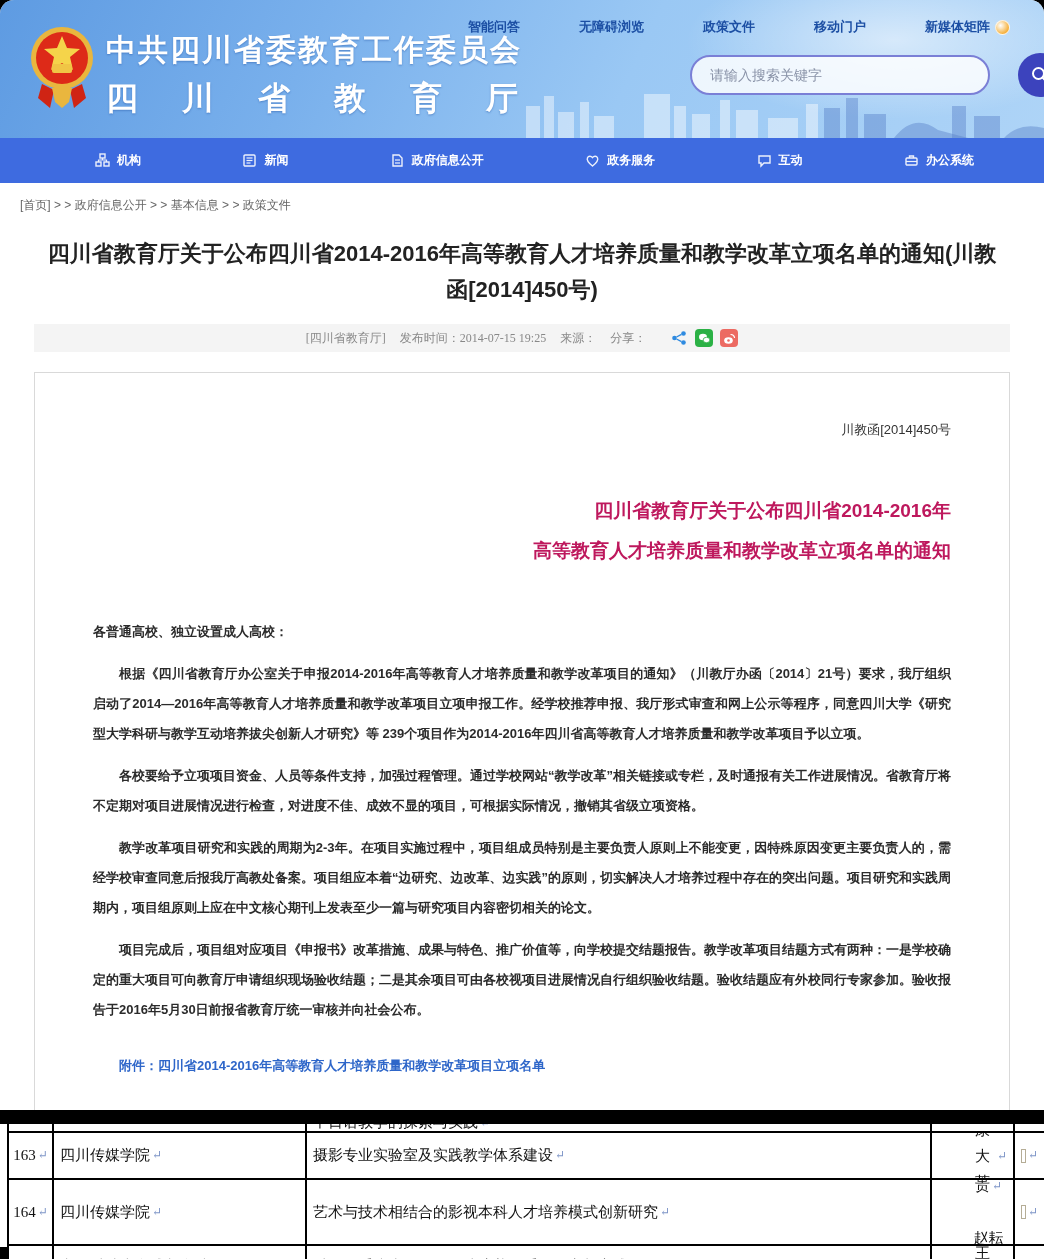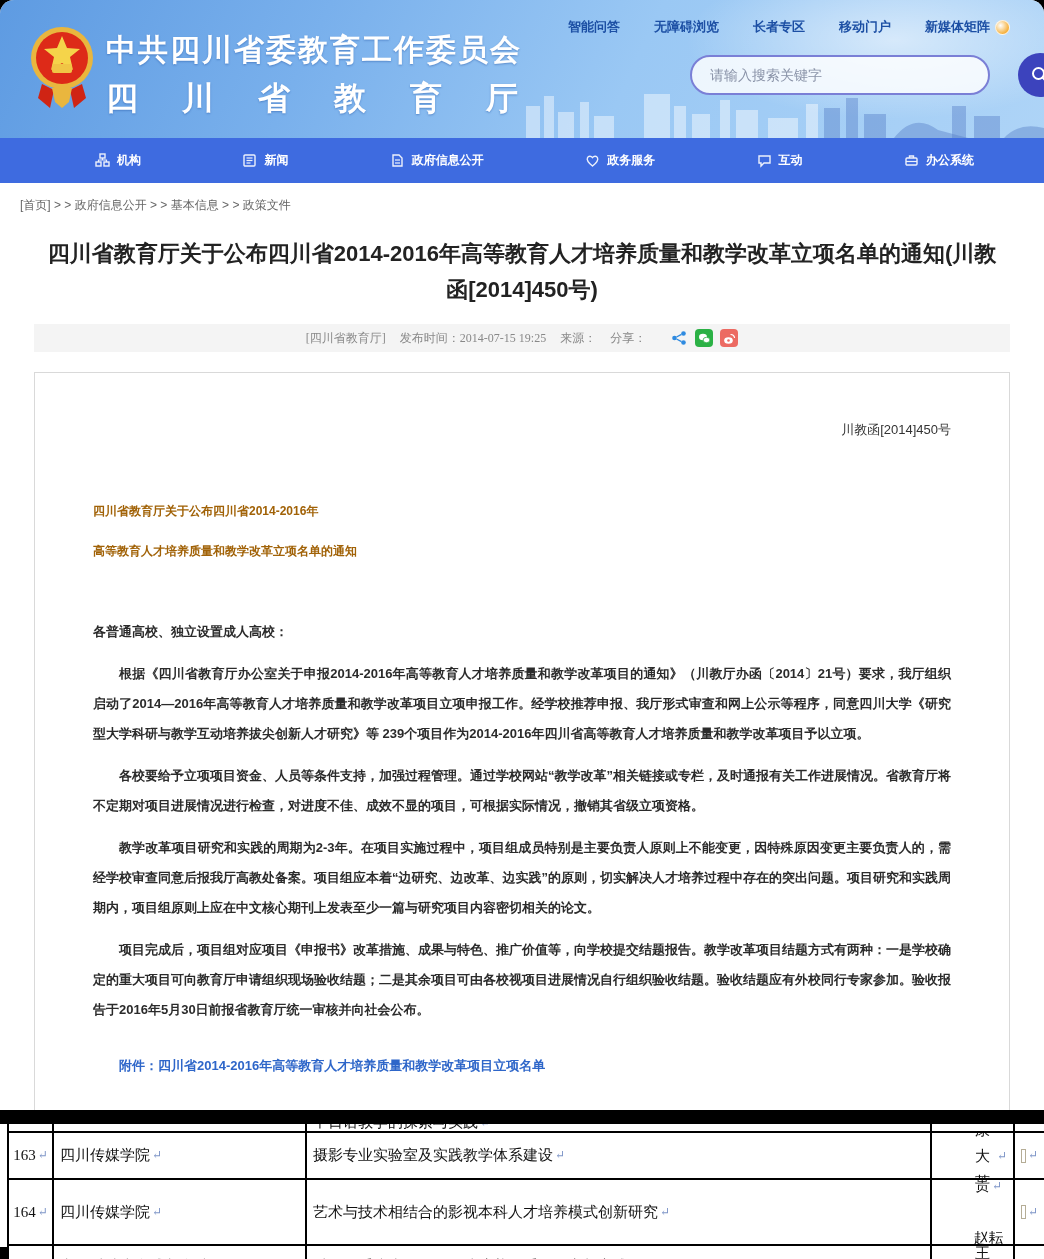--- a/index.html
+++ b/index.html
@@ -14,21 +14,21 @@
   
   .hero { position:relative; height:138px;
           background:linear-gradient(115deg,#5e9be2 0%,#79b0ec 30%,#9ac8f4 60%,#aed4f7 100%); overflow:hidden; }
   .hero::before { content:""; position:absolute; right:-60px; top:-40px; width:420px; height:160px;
           background:radial-gradient(ellipse at center,rgba(255,255,255,.55),rgba(255,255,255,0) 70%); }
   .skyline { position:absolute; right:0; bottom:0; opacity:.8; }
   .emblem { position:absolute; left:30px; top:24px; width:64px; height:86px; }
   .brand { position:absolute; left:106px; top:30px; color:#fff; }
   .brand-line1 { font-size:30px; font-weight:bold; letter-spacing:2px; text-shadow:0 1px 2px rgba(30,80,160,.45); white-space:nowrap; }
   .brand-line2 { font-size:32px; font-weight:bold; letter-spacing:44px; margin-top:6px; text-shadow:0 1px 2px rgba(30,80,160,.45); white-space:nowrap; }
-  .quick-links { position:absolute; right:34px; top:18px; display:flex; align-items:center; gap:34px; }
+  .quick-links { position:absolute; right:34px; top:18px; display:flex; align-items:center; gap:59px; }
   .quick-link { font-size:13px; font-weight:bold; color:#1c4fa4; cursor:pointer; white-space:nowrap; display:flex; align-items:center; gap:5px; }
   .media-dot { width:15px; height:15px; border-radius:50%; background:radial-gradient(circle at 35% 35%,#ffffff,#f5b13d 70%,#e88b1a); border:1px solid rgba(255,255,255,.8); }
   .search-row { position:absolute; right:54px; top:55px; display:flex; align-items:center; }
   .search-pill { width:300px; height:40px; border:2px solid #7a7fd6; border-radius:20px;
                  background:rgba(255,255,255,.82); display:flex; align-items:center; padding:0 18px; }
   .search-pill input { border:none; outline:none; background:transparent; font-size:14px; color:#333; width:100%; }
   .search-pill input::placeholder { color:#8a93a8; }
   .search-btn { position:absolute; left:328px; top:-2px; width:44px; height:44px; border-radius:50%;
                 background:#3c43bd; display:flex; align-items:center; justify-content:center; cursor:pointer; }
 
@@ -47,21 +47,21 @@
               justify-content:center; gap:14px; font-size:12px; color:#888;font-family:Liberation Serif, serif; }
   .share-icons { display:flex; align-items:center; gap:7px; margin-left:10px; }
   .share-icon { width:18px; height:18px; border-radius:4px; display:flex; align-items:center; justify-content:center; cursor:pointer; }
   .share-alt { background:transparent; }
   .share-wechat { background:#2bb145; }
   .share-weibo { background:#ec6a62; }
 
   
   .docbox { margin:20px 34px 0; border:1px solid #d9d9d9; background:#fff; padding:48px 58px 34px; min-height:728px; }
   .doc-number { text-align:right; font-size:13px; color:#333; margin-bottom:52px; }
-  .doc-title { text-align:left; font-size:12px; font-weight:bold; color:#a16207; line-height:40px; }
+  .doc-title { text-align:right; font-size:19px; font-weight:bold; color:#be185d; line-height:40px; }
   .doc-body { margin-top:46px; font-size:13px; color:#2b2b2b; line-height:30px; font-weight:600; text-align:justify; }
   .doc-salutation { font-weight:600;margin-top:16px; }
   .doc-para { text-indent:2em; margin-top:12px; }
   .doc-attach { margin-top:26px; text-indent:2em; color:#2e66c9; font-weight:600; cursor:pointer; }
 
   
   .attach-window { position:absolute; left:0; top:1110px; width:1044px; height:150px; background:#fff; }
   .black-bar { height:14px; background:#000; }
   .wtable { position:relative; margin-left:7px; width:1037px;
             font-family:"Liberation Serif","DejaVu Serif",serif; font-size:15px; color:#111; }
@@ -124,21 +124,21 @@
       </svg>
 
       <div class="brand">
         <div class="brand-line1">中共四川省委教育工作委员会</div>
         <div class="brand-line2">四川省教育厅</div>
       </div>
 
       <div class="quick-links">
         <span class="quick-link">智能问答</span>
         <span class="quick-link">无障碍浏览</span>
-        <span class="quick-link">长者专区</span>
+        <span class="quick-link">政策文件</span>
         <span class="quick-link">移动门户</span>
         <span class="quick-link">
           <span>新媒体矩阵</span>
           <span class="media-dot"></span>
         </span>
       </div>
 
       <div class="search-row">
         <div class="search-pill">
           <input type="text" placeholder="请输入搜索关键字" style="">

